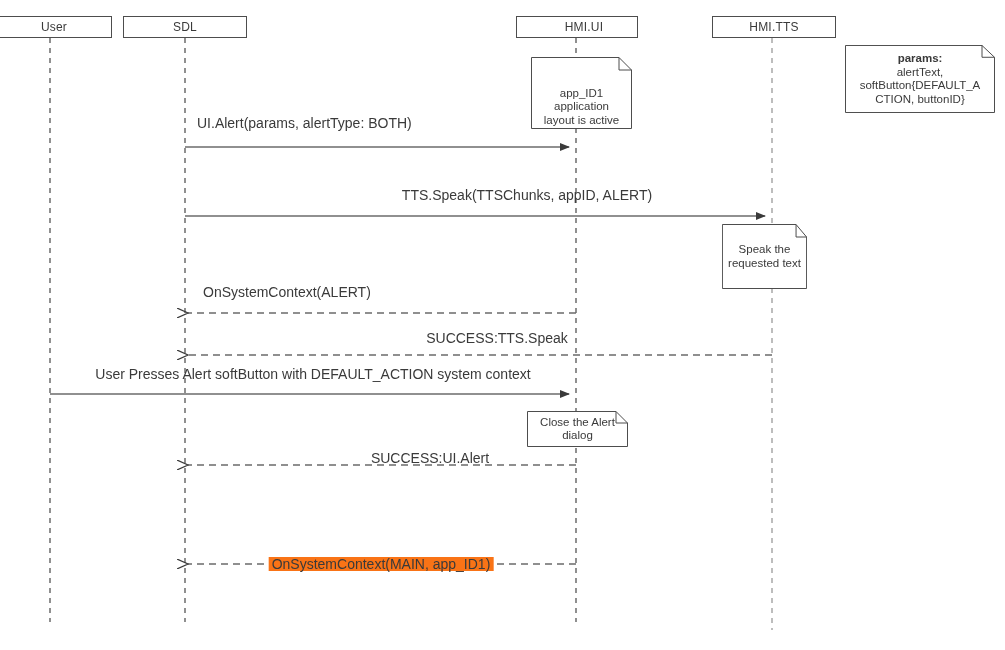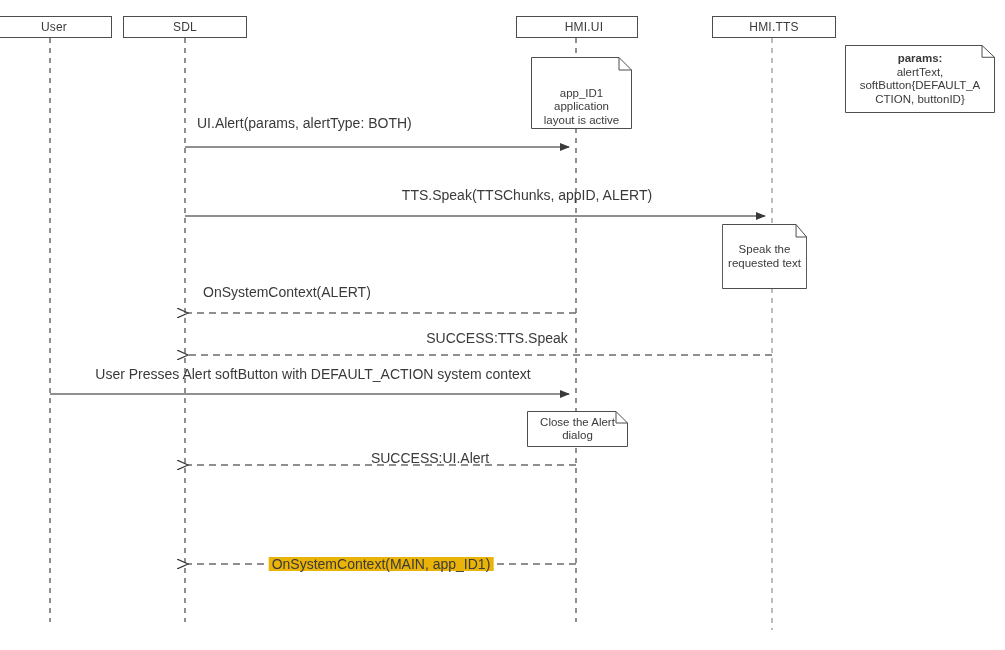--- a/index.html
+++ b/index.html
@@ -74,21 +74,21 @@
     font-size: 14px;
     line-height: 14px;
     color: #3a3a3a;
     white-space: nowrap;
   }
   .msg-label.center {
     text-align: left;
     transform: translateX(-50%);
   }
   .msg-label.inline {
-    background: #eab308;
+    background: #f97316;
     padding: 0 3px;
     transform: translate(-50%, -50%);
   }
 </style>
 </head>
 <body>
 
 <div id="diagram">
 
   <svg class="layer" viewBox="0 0 1005 650">

